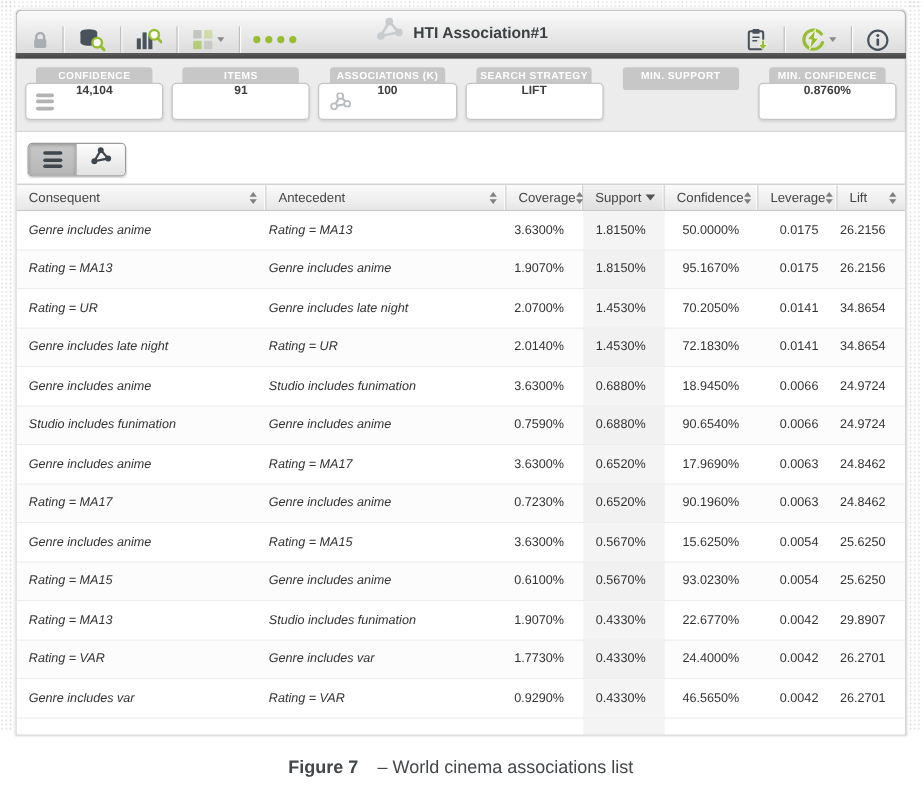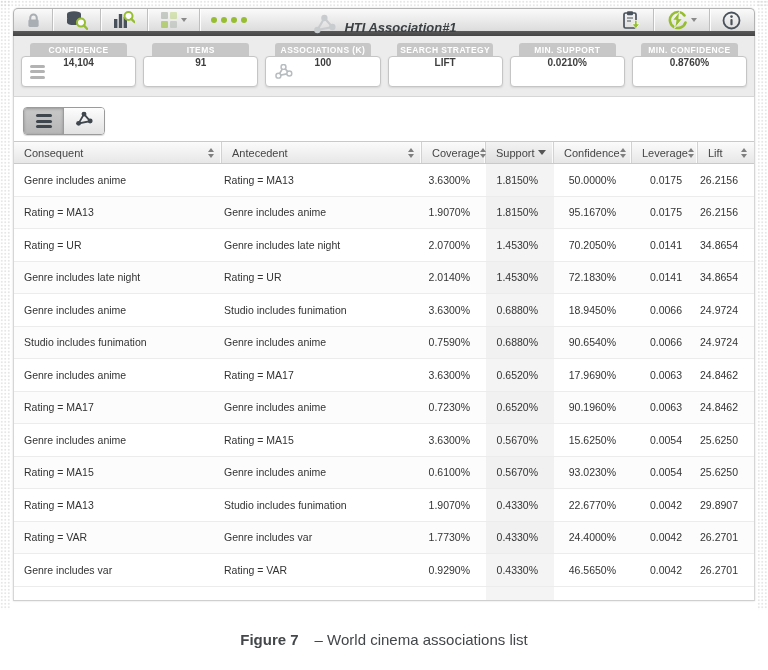--- a/index.html
+++ b/index.html
@@ -8,21 +8,21 @@
 
   
   .edge-dots { position:absolute; background-image:radial-gradient(circle,#d2d2d2 0.8px, transparent 0.9px); background-size:3.5px 3.5px; opacity:.55; }
   .edge-dots.left { left:0; top:0; bottom:60px; width:11px; }
   .edge-dots.right { right:0; top:0; bottom:60px; width:11px; }
   .edge-dots.top { left:0; right:0; top:0; height:7px; }
 
   .app { position:absolute; left:13px; top:8px; width:742px; box-shadow:0 0 2px rgba(0,0,0,.18); border-radius:5px 5px 0 0; }
 
   
-  .toolbar { position:relative; height:23px; display:flex; align-items:flex-start; background:linear-gradient(#fafafa,#dcdcdc); border:1px solid #b3b3b3; border-bottom:none; border-radius:5px 5px 0 0; padding:0 10px;font-style:italic; }
+  .toolbar { position:relative; height:36px; display:flex; align-items:flex-end; background:linear-gradient(#fafafa,#dcdcdc); border:1px solid #b3b3b3; border-bottom:none; border-radius:5px 5px 0 0; padding:0 10px; }
   .tgroup { display:flex; align-items:center; }
   .tgroup.right { margin-left:auto; }
   .tdiv { width:1px; height:22px; background:#bfbfbf; box-shadow:1px 0 0 rgba(255,255,255,.9); margin:0 9px; }
   .tbtn { display:flex; align-items:center; justify-content:center; padding:0 3px; cursor:pointer; }
   .caret { width:0; height:0; border-left:3.5px solid transparent; border-right:3.5px solid transparent; border-top:4px solid #8a8a8a; margin-left:3px; }
   .dots { display:flex; gap:4px; margin-left:2px; }
   .dots i { width:6px; height:6px; border-radius:50%; background:#97be32; display:block; }
   .title-wrap { position:absolute; left:50%; top:0; height:36px; transform:translateX(-50%); display:flex; align-items:center; gap:7px; }
   .title-text { font-size:13px; font-weight:bold; color:#3b4043; white-space:nowrap; }
   .dark-strip { height:5px; background:linear-gradient(#5a5a5a,#454545); }
@@ -54,21 +54,21 @@
   .tri-up { width:0;height:0;border-left:3.5px solid transparent;border-right:3.5px solid transparent;border-bottom:4px solid #7f7f7f;display:block; }
   .tri-down { width:0;height:0;border-left:3.5px solid transparent;border-right:3.5px solid transparent;border-top:4px solid #7f7f7f;display:block; }
   .tri-down.solo { border-left-width:4.5px;border-right-width:4.5px;border-top-width:5px;border-top-color:#555; }
 
   .c0{width:200px}.c1{width:208px}.c2{width:64px}.c3{width:68px}.c4{width:78px}.c5{width:66px}.c6{flex:1}
   .hcell.c3 { background:rgba(0,0,0,.03); }
 
   .tbody .trow { display:flex; height:32.5px; border-bottom:1px solid #ececec; background:#fff; font-size:10.5px; color:#333; }
   .tbody .trow.alt { background:#fcfcfc; }
   .tcell { display:flex; align-items:center; overflow:hidden; white-space:nowrap; }
-  .tcell.txt { padding-left:10px; }
+  .tcell.txt { padding-left:10px;font-style:italic; }
   .tcell.num { justify-content:flex-end; padding-right:16px; }
   .tcell.c3 { background:rgba(0,0,0,.045); }
   .trow.filler { height:13px; border-bottom:none; }
 
   
   .caption { position:absolute; left:0; right:0; top:631px; text-align:center; font-size:15px; color:#43474a; }
   .caption .fig { font-weight:bold; }
   .caption .rest { margin-left:16px; }
 </style>
 </head>
@@ -203,23 +203,20 @@
         </div>
       </div>
       <div class="stat-card">
         <div class="stat-label">SEARCH STRATEGY</div>
         <div class="stat-value">
             <span>LIFT</span>
           </div>
       </div>
       <div class="stat-card">
         <div class="stat-label">MIN. SUPPORT</div>
-        <div class="stat-value">
-            <span>0.0210%</span>
-          </div>
       </div>
       <div class="stat-card">
         <div class="stat-label">MIN. CONFIDENCE</div>
         <div class="stat-value">
             <span>0.8760%</span>
           </div>
       </div>
     </div>
 
     <div class="panel">

